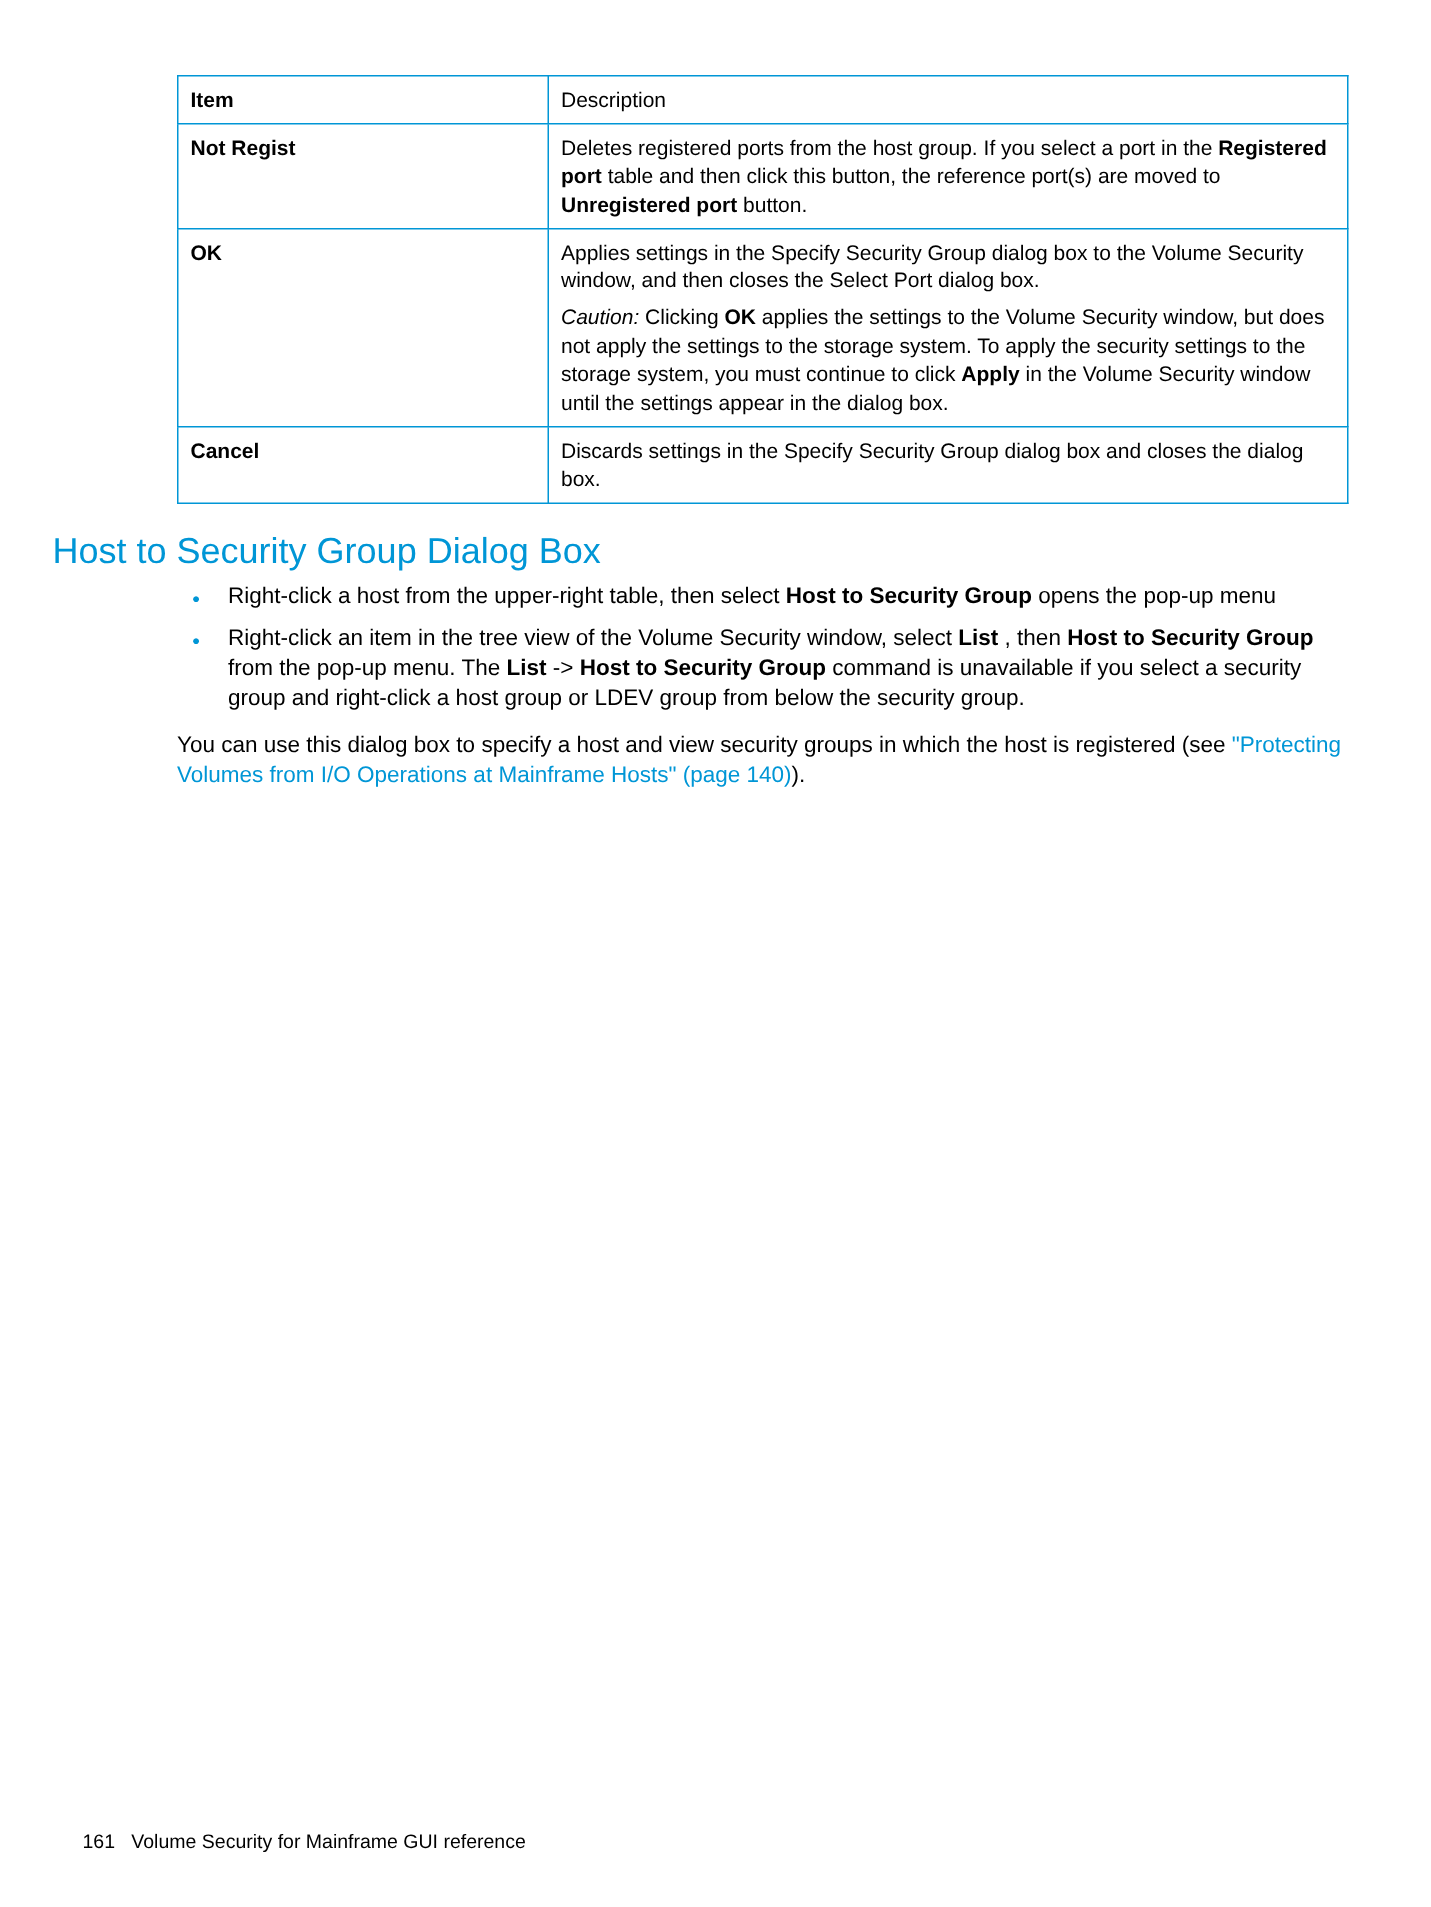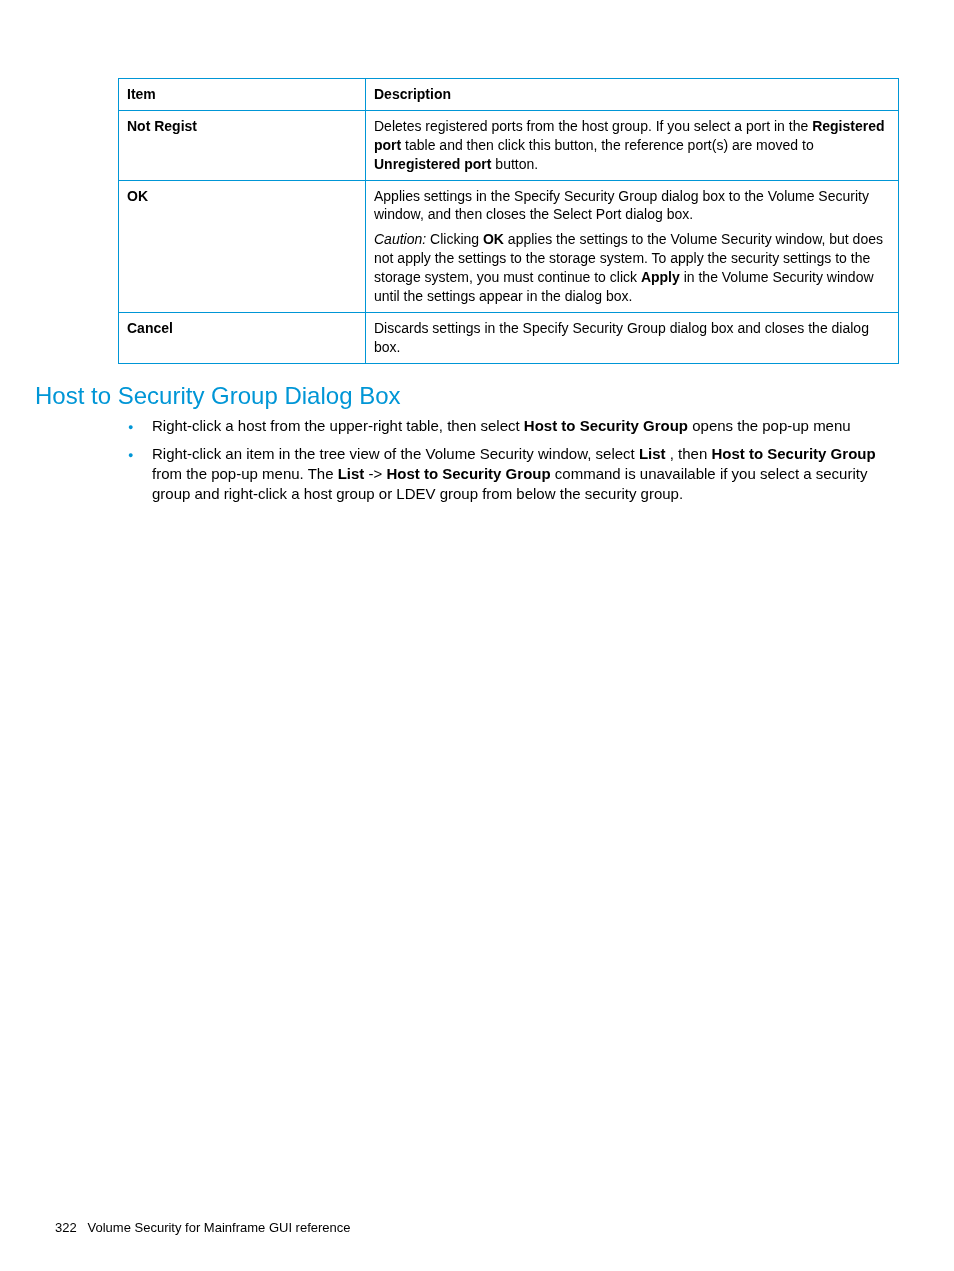--- a/index.html
+++ b/index.html
@@ -8,40 +8,40 @@
     background: #fff;
     font-family: Arial, Helvetica, sans-serif;
     font-size: 15px;
     color: #000;
     width: 954px;
     height: 1271px;
     position: relative;
     box-sizing: border-box;
   }
   .page {
-    padding: 78px 55px 0 55px;
+    padding: 50px 55px 0 55px;
     box-sizing: border-box;
   }
   table.info {
     width: 100%;
     border-collapse: collapse;
     margin-left: 63px;
     width: calc(100% - 63px);
     margin-bottom: 18px;
   }
   table.info th, table.info td {
     border: 1px solid #0096d6;
     padding: 6px 8px 6px 8px;
     text-align: left;
     vertical-align: top;
     font-size: 14px;
     line-height: 1.35;
   }
   table.info th {
-    font-weight: bold;
+    font-weight: normal;
   }
   table.info td:first-child, table.info th:first-child {
     width: 230px;
     font-weight: bold;
   }
   table.info .desc-para {
     margin: 0 0 6px 0;
   }
   table.info .desc-para:last-child {
     margin-bottom: 0;
@@ -125,18 +125,21 @@
 
   <ul class="bullets">
     <li>
       <span>Right-click a host from the upper-right table, then select </span><span class="b">Host to Security Group</span><span> opens the pop-up menu</span>
     </li>
     <li>
       <span>Right-click an item in the tree view of the Volume Security window, select </span><span class="b">List</span><span> , then </span><span class="b">Host to Security Group</span><span> from the pop-up menu. The </span><span class="b">List</span><span>  -&gt; </span><span class="b">Host to Security Group</span><span> command is unavailable if you select a security group and right-click a host group or LDEV group from below the security group.</span>
     </li>
   </ul>
 
+  <p class="body-text">
+    <span>You can use this dialog box to specify a host and view security groups in which the host is registered (see </span><a class="link">"Protecting Volumes from I/O Operations at Mainframe Hosts" (page 140)</a><span>).</span>
+  </p>
 
 </div>
 
 <div class="footer">
-  <span>322</span>&nbsp;&nbsp;&nbsp;<span>Volume Security for Mainframe GUI reference</span>
+  <span>161</span>&nbsp;&nbsp;&nbsp;<span>Volume Security for Mainframe GUI reference</span>
 </div>
 
 </body></html>

